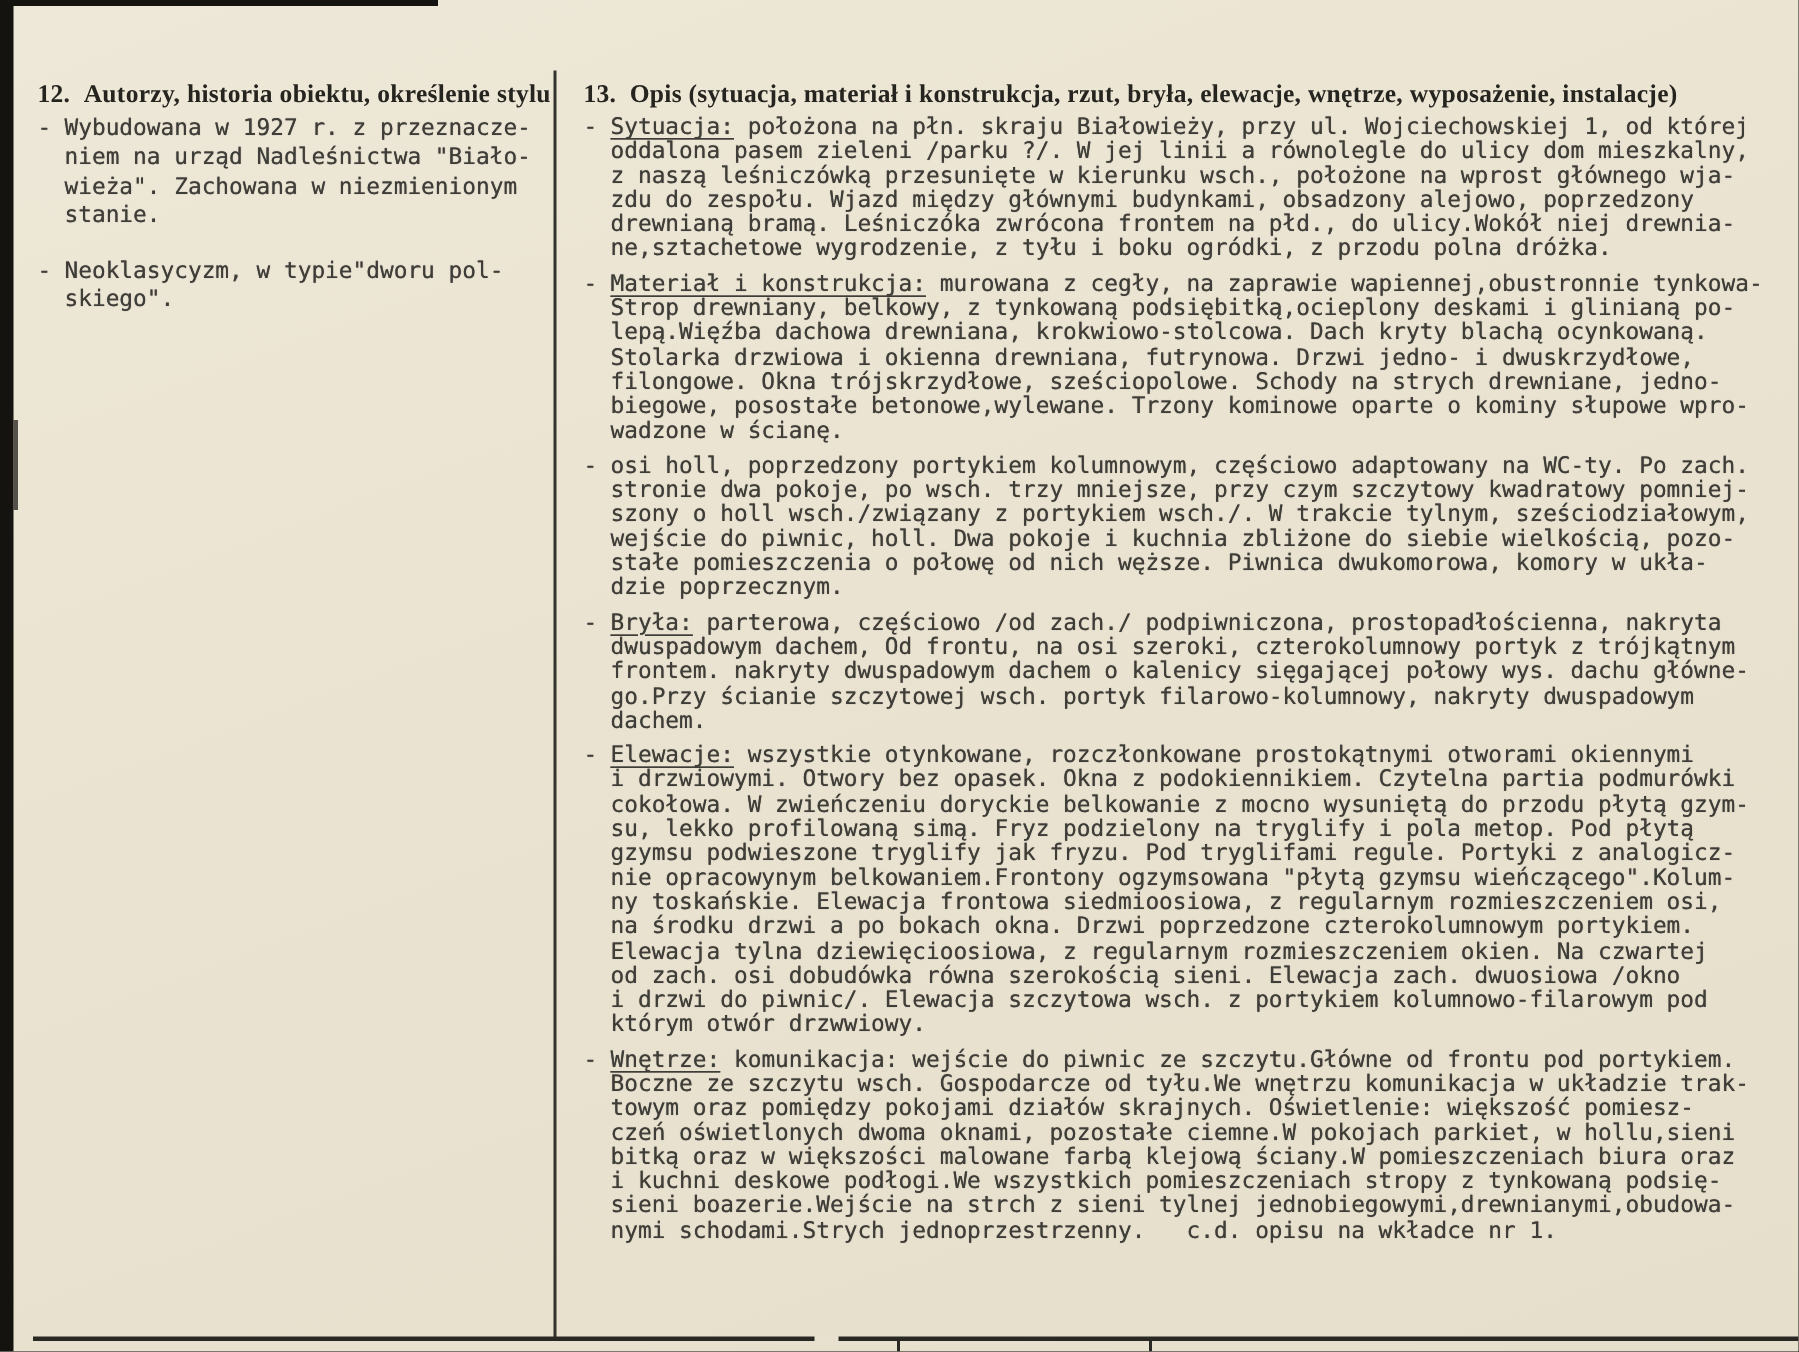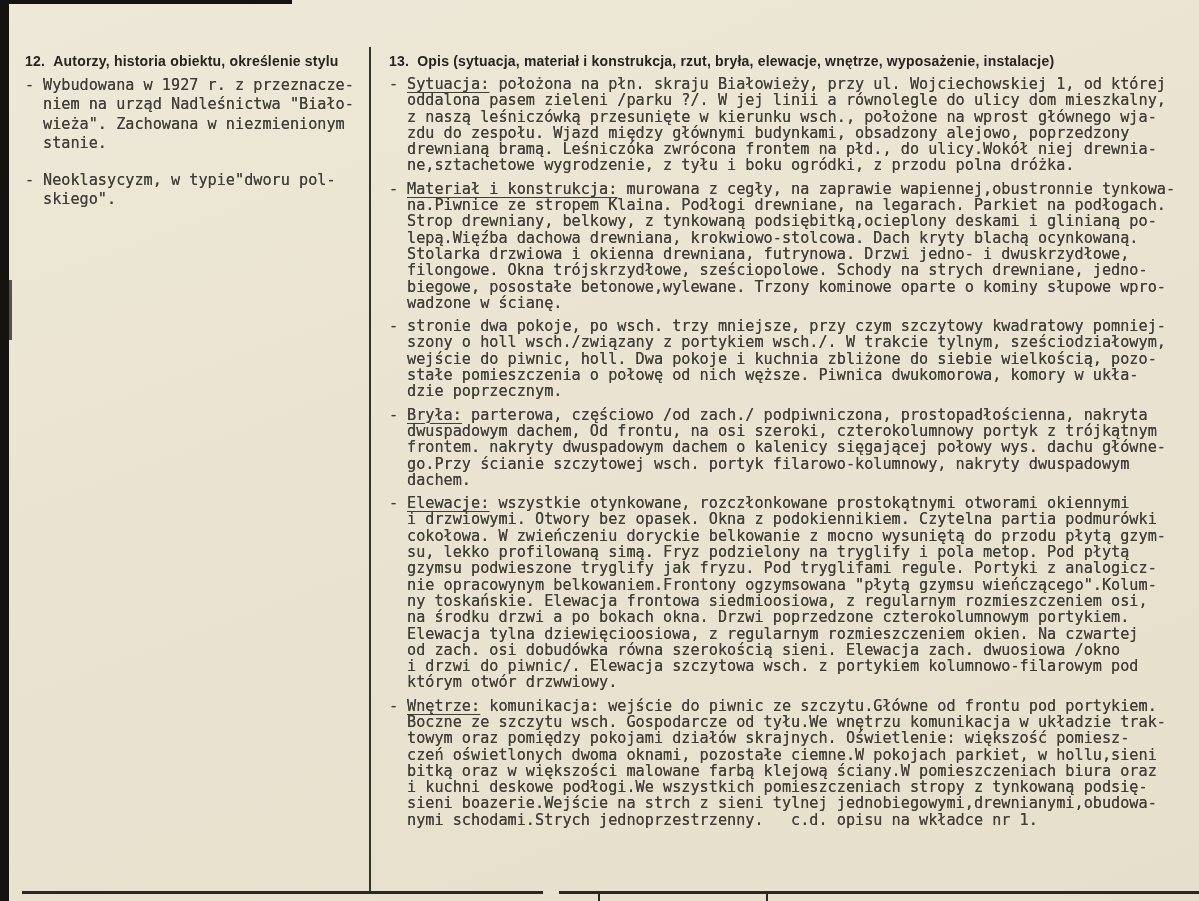--- a/index.html
+++ b/index.html
@@ -11,21 +11,21 @@
     color:#3f3d38;
   }
   
   .edge-left{position:absolute;left:0;top:0;width:9px;height:901px;background:#141310;}
   .edge-left::after{content:"";position:absolute;left:9px;top:280px;width:3px;height:60px;background:#141310;opacity:.7;}
   .edge-top{position:absolute;left:0;top:0;width:292px;height:4px;background:#141310;}
   
   .divider-v{position:absolute;left:369px;top:47px;height:845px;width:2px;background:#35332d;}
   
   .col-header{
-    font-family:Liberation Sans, sans-serif;font-size:14px;font-weight:bold;
+    font-family:Liberation Serif, serif;font-size:17px;font-weight:bold;
     color:#26241f;letter-spacing:.2px;white-space:nowrap;margin-bottom:8px;height:15px;
   }
   .col{position:absolute;top:53px;}
   .col-left{left:25px;width:344px;}
   .col-right{left:389px;width:810px;}
   
   .para{display:flex;align-items:flex-start;}
   .col-left .para{margin-bottom:18px;}
   .col-right .para{margin-bottom:7px;}
   .dash{flex:0 0 18px;}
@@ -86,32 +86,32 @@
             <div class="line">z naszą leśniczówką przesunięte w kierunku wsch., położone na wprost głównego wja-</div>
             <div class="line">zdu do zespołu. Wjazd między głównymi budynkami, obsadzony alejowo, poprzedzony</div>
             <div class="line">drewnianą bramą. Leśniczóka zwrócona frontem na płd., do ulicy.Wokół niej drewnia-</div>
             <div class="line">ne,sztachetowe wygrodzenie, z tyłu i boku ogródki, z przodu polna dróżka.</div>
           </div>
         </div>
         <div class="para">
           <span class="dash">-</span>
           <div class="lines">
             <div class="line"><span class="kw">Materiał i konstrukcja:</span> murowana z cegły, na zaprawie wapiennej,obustronnie tynkowa-</div>
-            <div class="line">na.Piwnice ze stropem Klaina. Podłogi drewniane, na legarach. Parkiet na podłogach.</div>
             <div class="line">Strop drewniany, belkowy, z tynkowaną podsiębitką,ocieplony deskami i glinianą po-</div>
             <div class="line">lepą.Więźba dachowa drewniana, krokwiowo-stolcowa. Dach kryty blachą ocynkowaną.</div>
             <div class="line">Stolarka drzwiowa i okienna drewniana, futrynowa. Drzwi jedno- i dwuskrzydłowe,</div>
             <div class="line">filongowe. Okna trójskrzydłowe, sześciopolowe. Schody na strych drewniane, jedno-</div>
             <div class="line">biegowe, posostałe betonowe,wylewane. Trzony kominowe oparte o kominy słupowe wpro-</div>
             <div class="line">wadzone w ścianę.</div>
           </div>
         </div>
         <div class="para">
           <span class="dash">-</span>
           <div class="lines">
+            <div class="line">osi holl, poprzedzony portykiem kolumnowym, częściowo adaptowany na WC-ty. Po zach.</div>
             <div class="line">stronie dwa pokoje, po wsch. trzy mniejsze, przy czym szczytowy kwadratowy pomniej-</div>
             <div class="line">szony o holl wsch./związany z portykiem wsch./. W trakcie tylnym, sześciodziałowym,</div>
             <div class="line">wejście do piwnic, holl. Dwa pokoje i kuchnia zbliżone do siebie wielkością, pozo-</div>
             <div class="line">stałe pomieszczenia o połowę od nich węższe. Piwnica dwukomorowa, komory w ukła-</div>
             <div class="line">dzie poprzecznym.</div>
           </div>
         </div>
         <div class="para">
           <span class="dash">-</span>
           <div class="lines">

